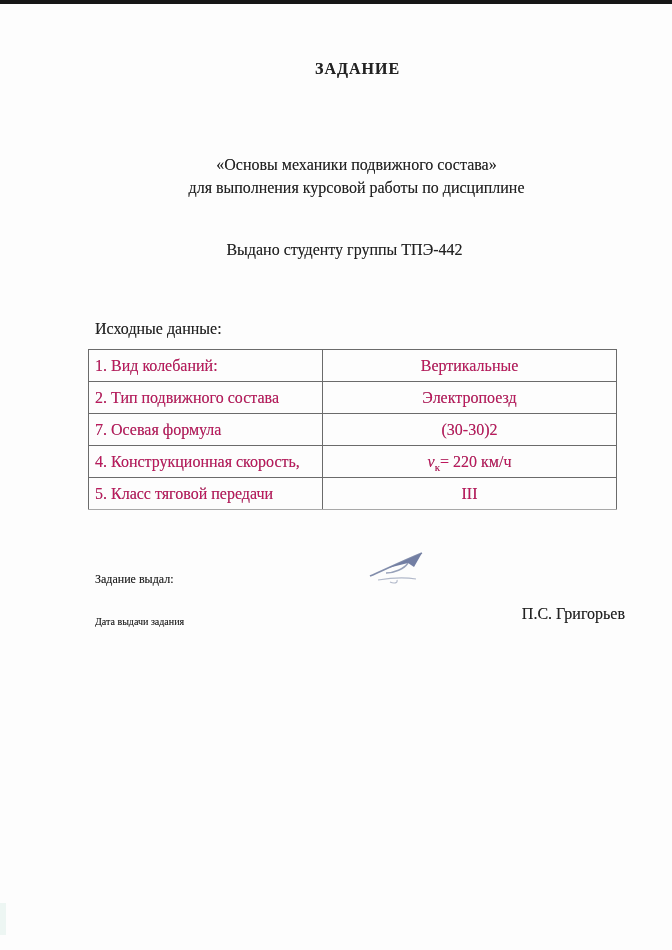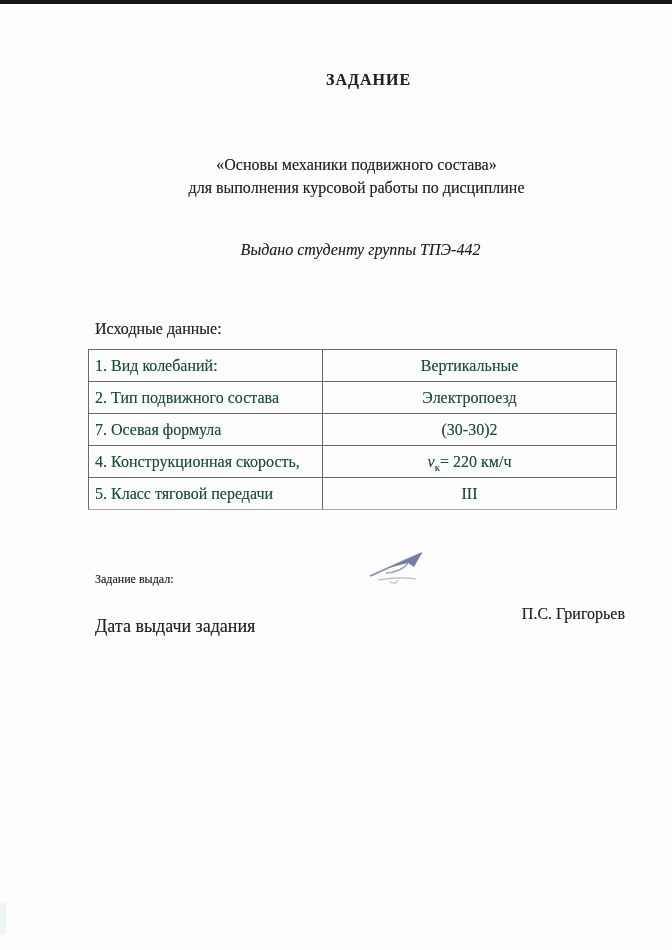--- a/index.html
+++ b/index.html
@@ -27,54 +27,53 @@
     position: absolute;
     left: 0; top: 903px;
     width: 6px; height: 32px;
     background: #e9f4f0;
     opacity: 0.8;
   }
   .doc-title {
     position: absolute;
     top: 59px; left: 88px;
     width: 537px;
-    margin: 12px;
+    margin: 1px;
     text-align: center;
     font-size: 16px;
     font-weight: bold;
     letter-spacing: 1px;
   }
   .doc-subtitle {
     position: absolute;
     top: 153px; left: 88px;
     width: 537px;
     text-align: center;
     font-size: 16px;
     line-height: 23px;
   }
   .issued-line {
     position: absolute;
-    top: 241px; left: 92px;
+    top: 241px; left: 76px;
     width: 537px;
     text-align: center;
     font-size: 16px;
-    font-style: italic;
   }
   .data-label {
     position: absolute;
     top: 320px; left: 95px;
     font-size: 16px;
   }
   .data-table {
     position: absolute;
     top: 349px; left: 88px;
     width: 529px;
     border-collapse: collapse;
     font-size: 16px;
-    color: #14532d;
+    color: #be185d;
   }
   .data-table td {
     border: 1px solid #6b6b6b;
     height: 31px;
     vertical-align: middle;
     padding: 0;
   }
   .data-table td.c1 {
     width: 227px;
     padding-left: 6px;
@@ -107,21 +106,21 @@
     margin-top: 33px;
   }
   .signature {
     position: absolute;
     top: 549px; left: 364px;
     width: 72px; height: 38px;
   }
   .date-label {
     position: absolute;
     top: 616px; left: 95px;
-    font-size: 18px;
+    font-size: 10px;
   }
   .date-value {
     position: absolute;
     top: 616px; right: 47px;
     font-size: 16px;
     text-align: right;
   }
 </style>
 </head>
 <body>

